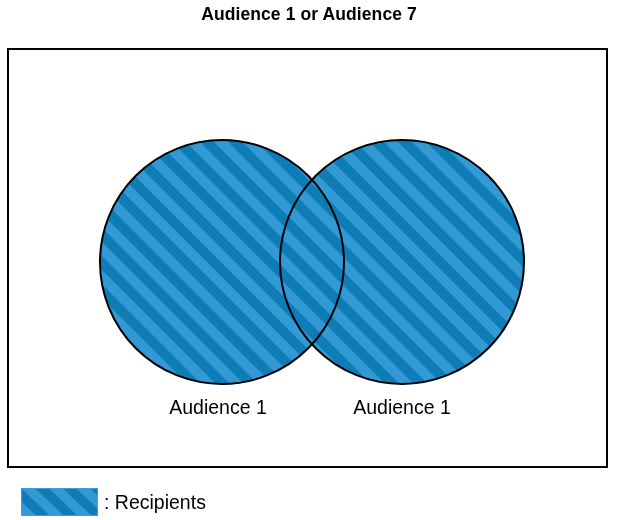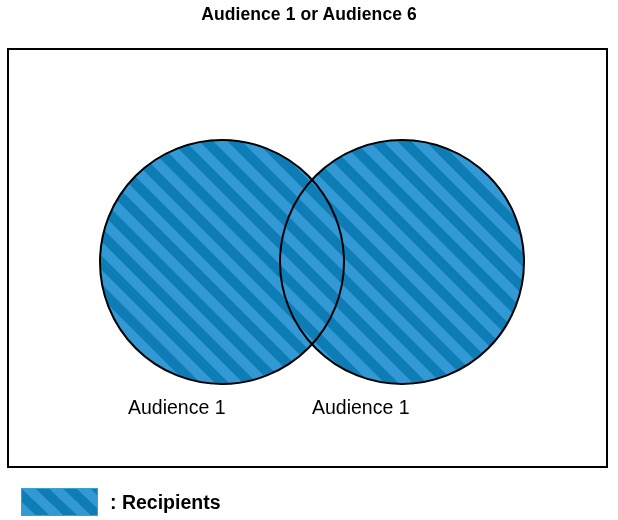--- a/index.html
+++ b/index.html
@@ -62,21 +62,21 @@
     display: block;
   }
 
   
   .set-label {
     position: absolute;
     font-size: 19.5px;
     font-weight: normal;
     line-height: 22px;
     white-space: nowrap;
-    text-align: left;
+    text-align: center;
     -webkit-font-smoothing: none;
   }
   #set-label-left  { left: 128px; top: 396px; width: 180px; }
   #set-label-right { left: 312px; top: 396px; width: 180px; }
 
   
   #legend {
     position: absolute;
     left: 21px;
     top: 487px;
@@ -86,34 +86,34 @@
   }
   #legend-swatch {
     width: 77px;
     height: 28px;
     box-sizing: border-box;
     border: 1px solid #3E9FD6;
     display: block;
   }
   #legend-swatch svg { display: block; width: 100%; height: 100%; }
   #legend-text {
-    margin-left: 12px;
+    margin-left: 6px;
     font-size: 19.5px;
-    font-weight: bold;
+    font-weight: normal;
     line-height: 28px;
     white-space: nowrap;
     -webkit-font-smoothing: none;
   }
 </style>
 </head>
 <body>
 
 <div id="figure-root">
 
-  <div id="chart-title">Audience 1 or Audience 6</div>
+  <div id="chart-title">Audience 1 or Audience 7</div>
 
   <div id="plot-frame"></div>
 
   <svg id="venn-svg" viewBox="0 0 601 420" xmlns="http://www.w3.org/2000/svg">
     <defs>
       <pattern id="hatch-blue" patternUnits="userSpaceOnUse" width="20" height="20" patternTransform="rotate(-45)">
         <rect x="0" y="0" width="20" height="20" fill="#0F7DB5"></rect>
         <rect x="0" y="0" width="10" height="20" fill="#3399D4"></rect>
       </pattern>
       <pattern id="hatch-blue-legend" patternUnits="userSpaceOnUse" width="20" height="20" patternTransform="rotate(-45)">

